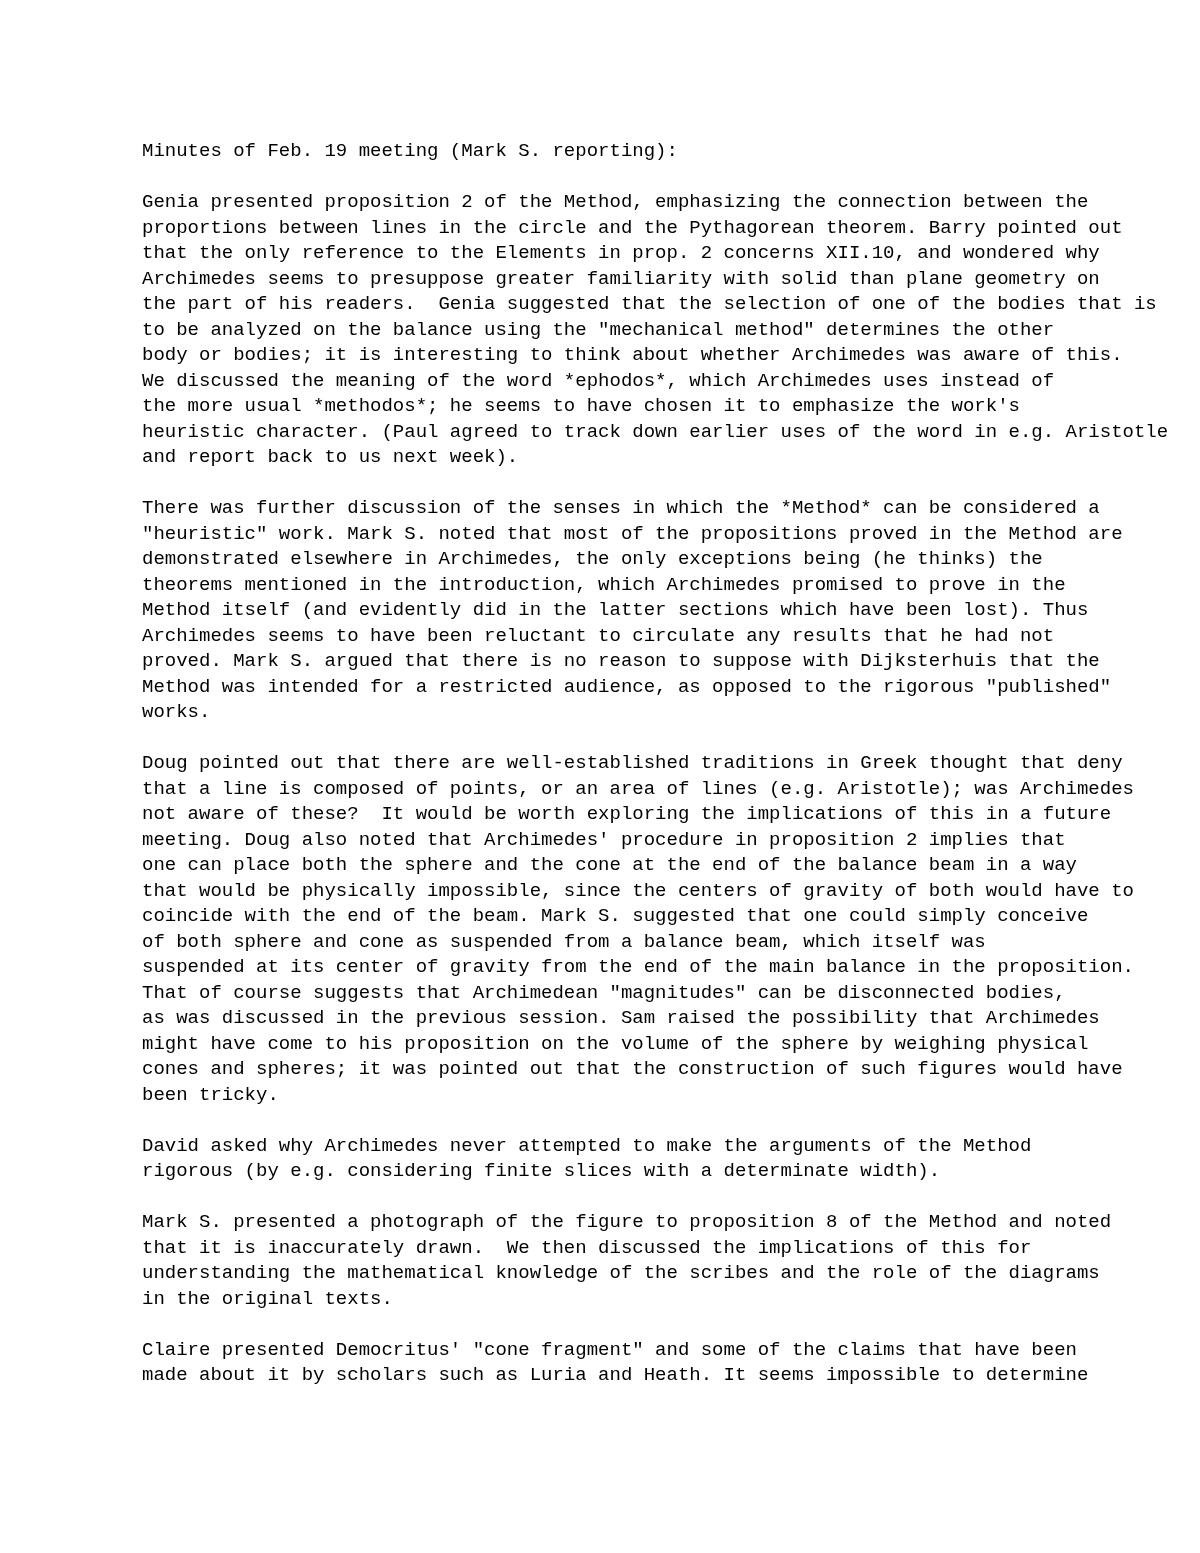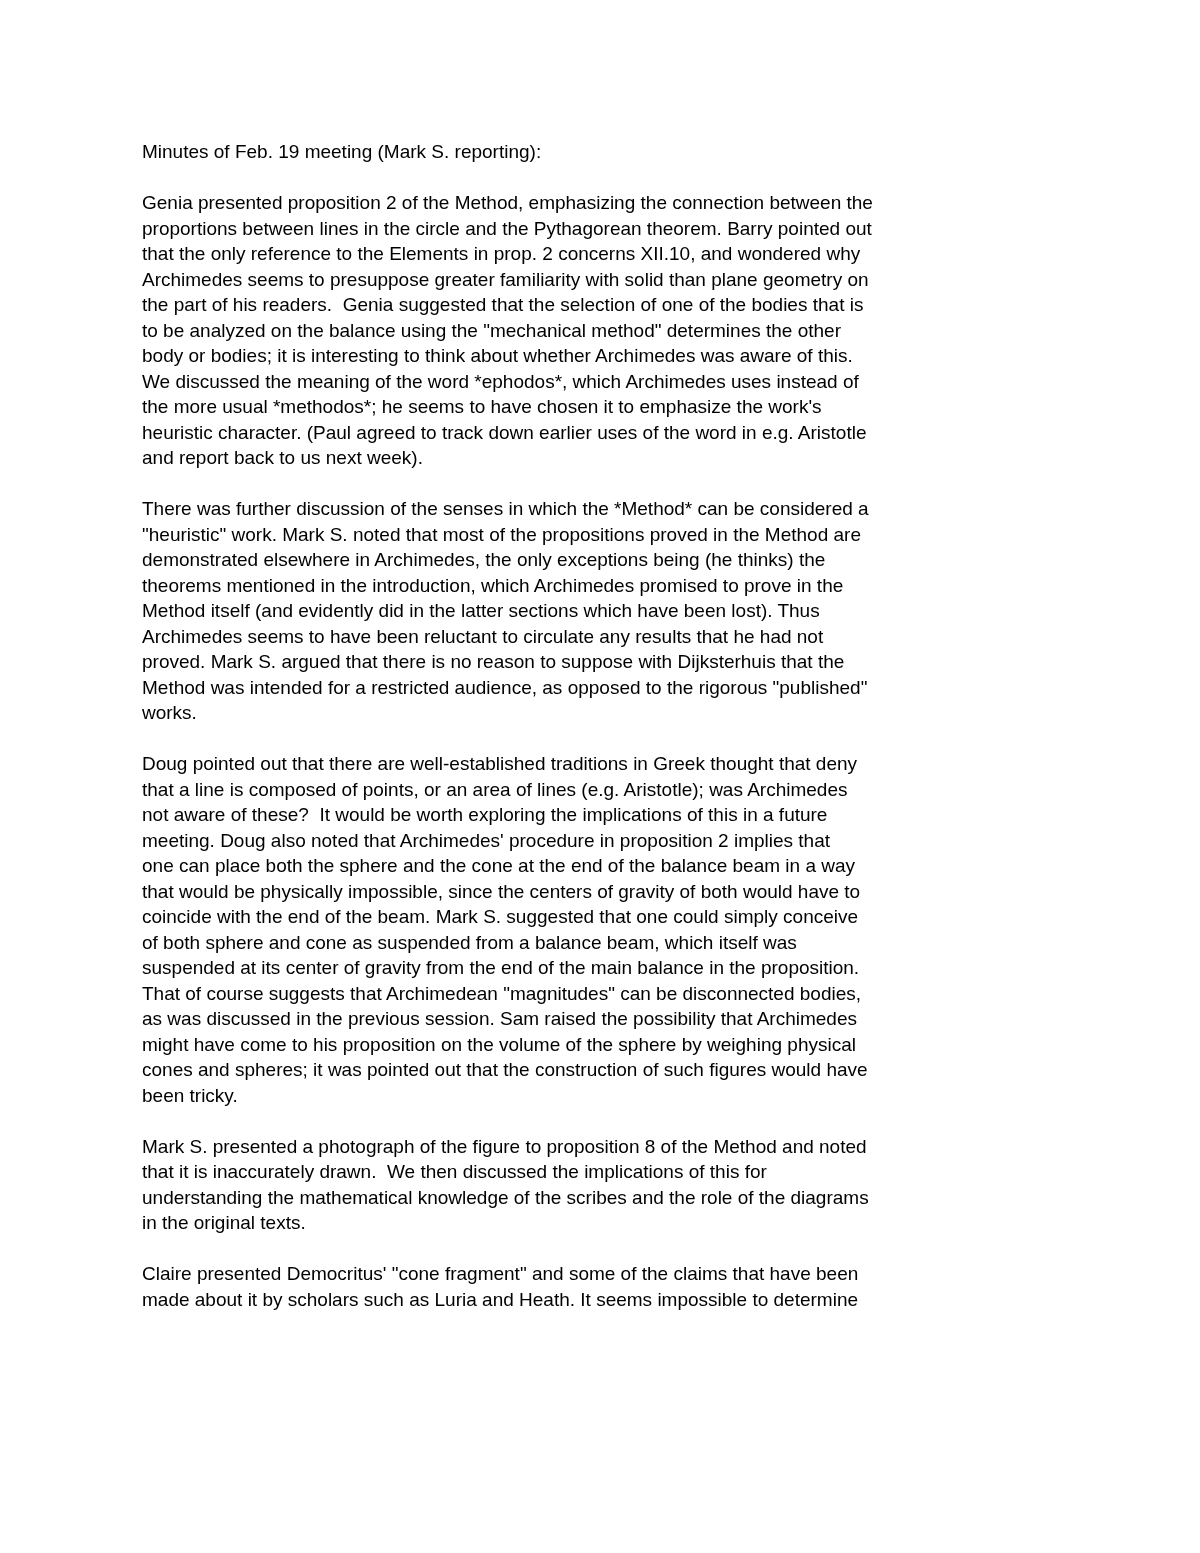--- a/index.html
+++ b/index.html
@@ -13,21 +13,21 @@
     height: 1553px;
     background: #ffffff;
     overflow: hidden;
   }
   .doc {
     position: absolute;
     left: 142px;
     top: 139px;
     width: 930px;
     color: #000000;
-    font-family: Liberation Sans, sans-serif;
+    font-family: Liberation Mono, monospace;
     font-size: 19px;
     line-height: 25.5px;
     letter-spacing: 0px;
   }
   .para {
     margin: 0 0 25.5px 0;
     white-space: pre; 
   }
   .para:last-child {
     margin-bottom: 0;
@@ -66,20 +66,22 @@
 one can place both the sphere and the cone at the end of the balance beam in a way
 that would be physically impossible, since the centers of gravity of both would have to
 coincide with the end of the beam. Mark S. suggested that one could simply conceive
 of both sphere and cone as suspended from a balance beam, which itself was
 suspended at its center of gravity from the end of the main balance in the proposition.
 That of course suggests that Archimedean "magnitudes" can be disconnected bodies,
 as was discussed in the previous session. Sam raised the possibility that Archimedes
 might have come to his proposition on the volume of the sphere by weighing physical
 cones and spheres; it was pointed out that the construction of such figures would have
 been tricky.</p>
+    <p class="para">David asked why Archimedes never attempted to make the arguments of the Method
+rigorous (by e.g. considering finite slices with a determinate width).</p>
     <p class="para">Mark S. presented a photograph of the figure to proposition 8 of the Method and noted
 that it is inaccurately drawn.  We then discussed the implications of this for
 understanding the mathematical knowledge of the scribes and the role of the diagrams
 in the original texts.</p>
     <p class="para">Claire presented Democritus' "cone fragment" and some of the claims that have been
 made about it by scholars such as Luria and Heath. It seems impossible to determine</p>
   </div>
 </div>
 
 </body></html>

